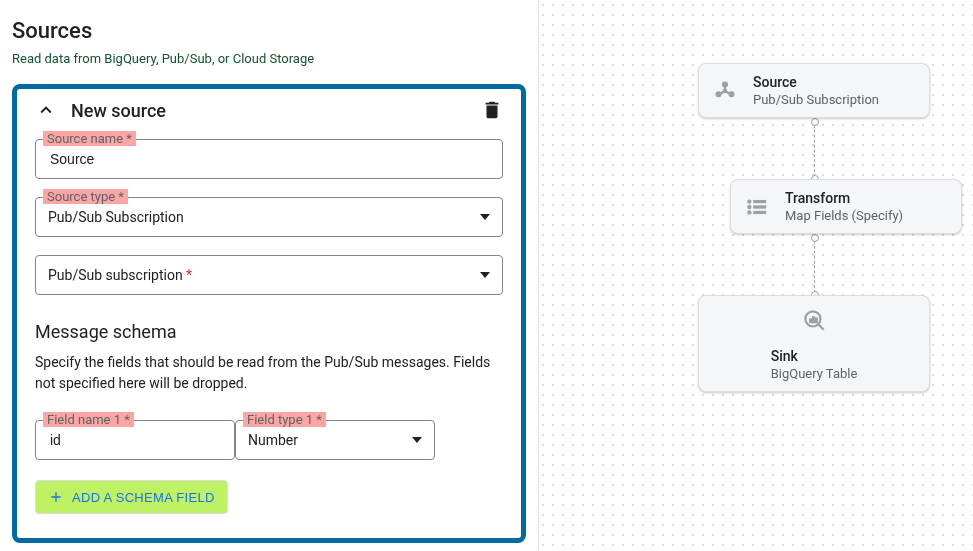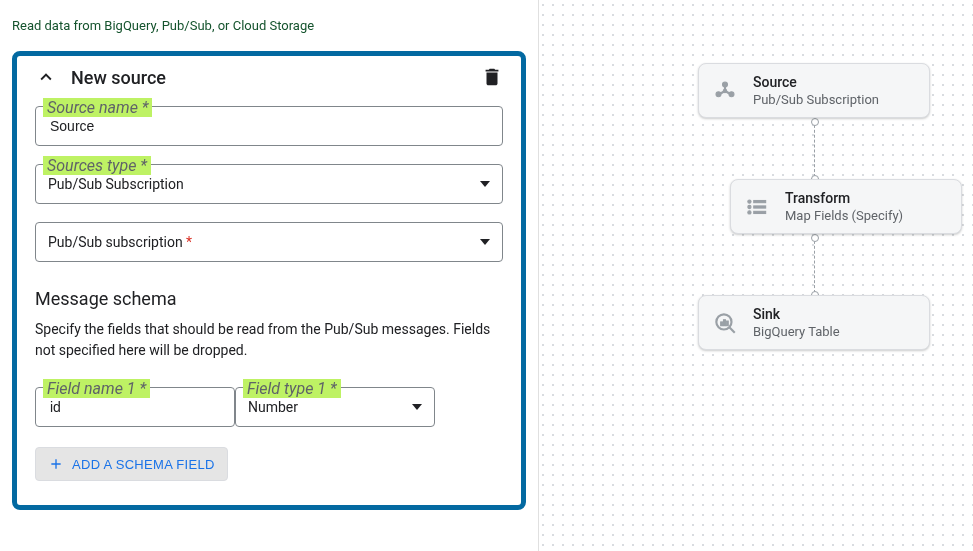--- a/index.html
+++ b/index.html
@@ -51,27 +51,26 @@
   .chevron svg, .trash svg { width: 22px; height: 22px; fill: #202124; }
   .field-wrap {
     position: relative;
     margin-bottom: 18px;
   }
   .field-wrap.small { margin-bottom: 0; }
   .floating-label {
     position: absolute;
     top: -8px;
     left: 8px;
-    background: #bef264;
+    background: #fca5a5;
     padding: 0 4px;
-    font-size: 16px;
+    font-size: 13px;
     color: #5f6368;
     z-index: 2;
     white-space: nowrap;
-    font-style: italic;
   }
   .req-star { color: #d93025; }
   .text-input, .select-input {
     width: 100%;
     height: 40px;
     border: 1px solid #80868b;
     border-radius: 4px;
     padding: 0 12px;
     font-size: 14px;
     color: #202124;
@@ -111,21 +110,21 @@
     display: flex;
     margin-bottom: 20px;
   }
   .schema-row .field-wrap { flex: 0 0 200px; }
   .add-btn {
     display: inline-flex;
     align-items: center;
     gap: 8px;
     border: 1px solid #dadce0;
     border-radius: 4px;
-    background: #e5e5e5;
+    background: #bef264;
     padding: 8px 12px;
     font-size: 13px;
     font-weight: 500;
     letter-spacing: 0.3px;
     color: #1a73e8;
     cursor: pointer;
   }
   .add-btn .plus-icon svg { width: 16px; height: 16px; fill: #1a73e8; }
   
   .right {
@@ -176,20 +175,21 @@
     border-radius: 50%;
     background: #fff;
     border: 1px solid #9aa0a6;
     left: 272.5px;
   }
 </style>
 </head>
 <body>
 
 <div class="left">
+  <h1 class="page-title">Sources</h1>
   <p class="page-sub">Read data from BigQuery, Pub/Sub, or Cloud Storage</p>
 
   <div class="card">
     <div class="card-header">
       <span class="icon chevron">
         <svg viewBox="0 0 24 24">
             <path d="M7.41 15.41 12 10.83l4.59 4.58L18 14l-6-6-6 6z"></path>
           </svg>
       </span>
       <div class="card-title">New source</div>
@@ -203,21 +203,21 @@
     
     <div class="field-wrap">
       <span class="floating-label">Source name *</span>
       <div class="text-input">
         <input type="text" value="Source" style="">
       </div>
     </div>
 
     
     <div class="field-wrap">
-      <span class="floating-label">Sources type *</span>
+      <span class="floating-label">Source type *</span>
       <div class="select-input">
         <span>Pub/Sub Subscription</span>
         <span class="icon caret">
           <svg viewBox="0 0 10 6">
               <path d="M0 0l5 6 5-6z"></path>
             </svg>
         </span>
       </div>
     </div>
 
@@ -310,21 +310,21 @@
             <rect x="9" y="16" width="11" height="2"></rect>
           </g>
         </svg>
     </span>
     <div class="node-body">
       <span class="node-title">Transform</span>
       <span class="node-sub">Map Fields (Specify)</span>
     </div>
   </div>
 
-  <div class="node" style="top:295px;">
+  <div class="node" style="top:295px;flex-direction:column;">
     <span class="node-icon">
       <svg viewBox="0 0 24 24">
           <g fill="none" stroke="#9aa0a6" stroke-width="2">
             <circle cx="11" cy="11" r="7"></circle>
             <path d="M16 16l5 5"></path>
           </g>
           <g fill="#9aa0a6">
             <rect x="8" y="11" width="1.8" height="3.5"></rect>
             <rect x="10.6" y="9" width="1.8" height="5.5"></rect>
             <rect x="13.2" y="10.2" width="1.8" height="4.3"></rect>

